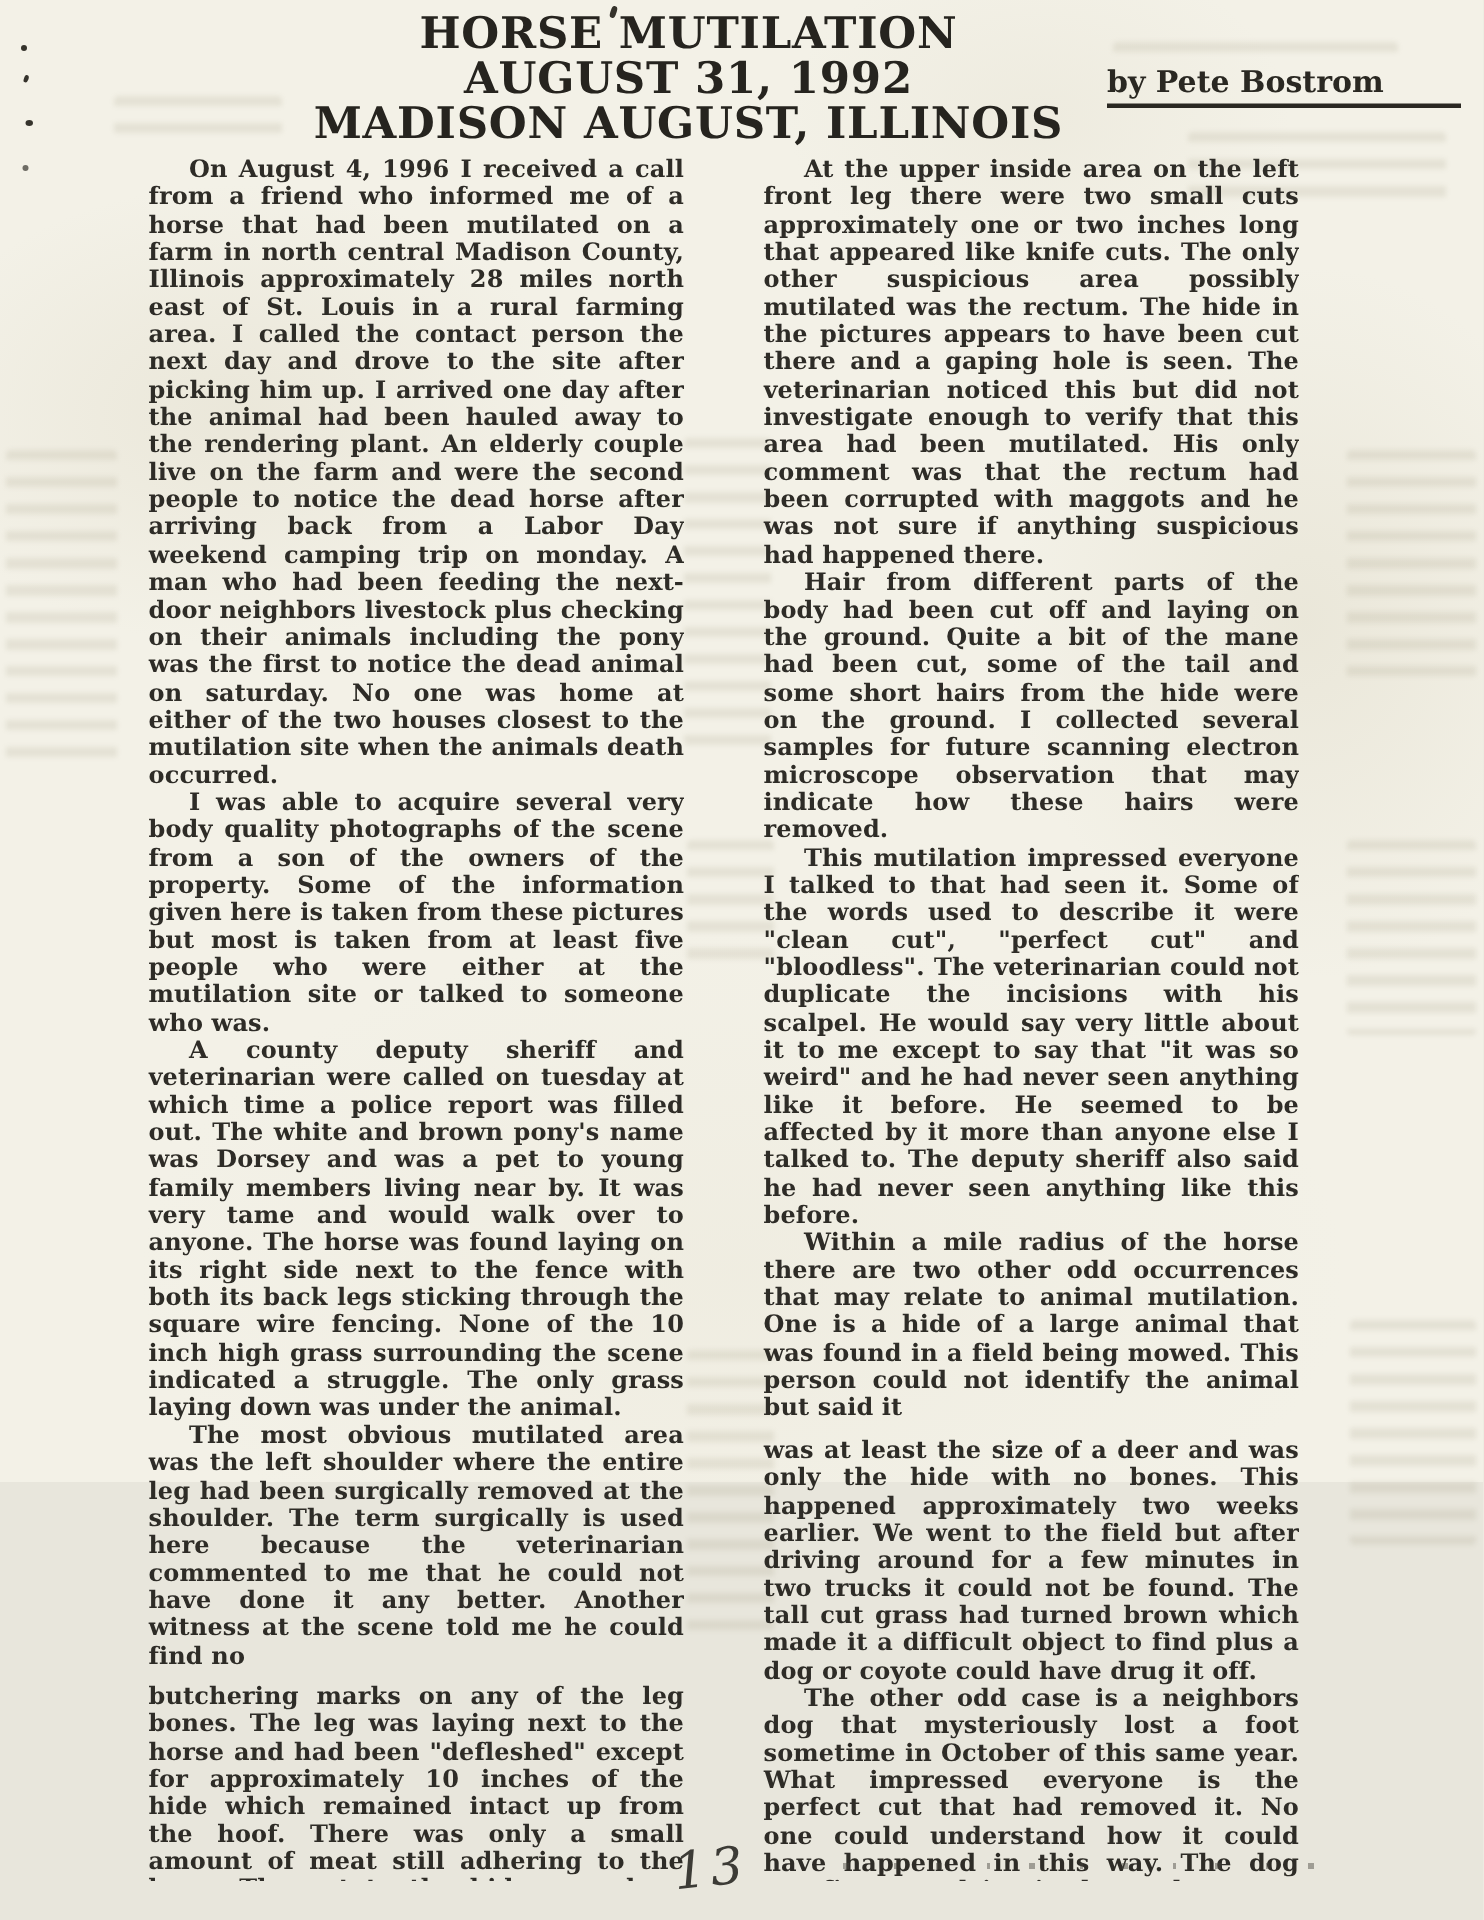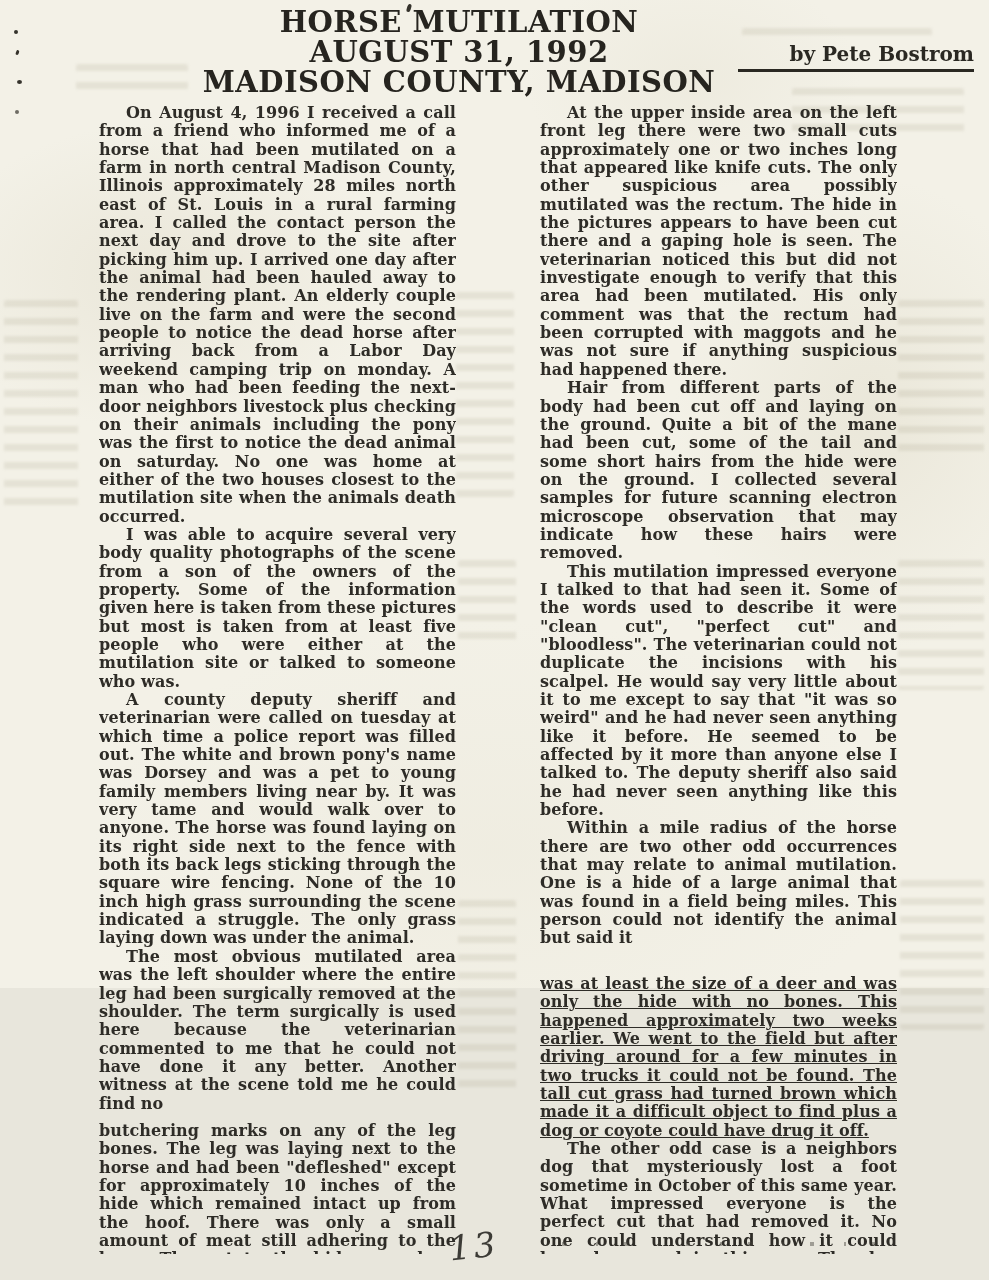--- a/index.html
+++ b/index.html
@@ -16,33 +16,33 @@
     color:#2d2b26;
   }
   .title{
     position:absolute;top:7px;left:159px;width:600px;
     text-align:center;font-weight:700;font-size:29px;line-height:30px;
     color:#26241f;letter-spacing:.5px;
   }
   .byline{
     position:absolute;top:42px;left:738px;width:236px;
     padding-bottom:3px;border-bottom:3px solid #2a2822;
-    text-align:right;font-size:20px;font-weight:700;color:#2a2822;
+    text-align:left;font-size:20px;font-weight:700;color:#2a2822;
   }
   .col{
     position:absolute;top:104px;width:357px;height:1150px;overflow:hidden;
     font-size:16px;line-height:18.35px;font-weight:700;
     text-align:justify;letter-spacing:.1px;color:#2e2c27;
   }
   .col.left{left:99px;}
-  .col.right{left:540px;}
+  .col.right{left:509px;}
   .para{margin:0;text-indent:27px;}
   .para.no-indent{text-indent:0;}
   .para.gap-small{margin-top:9px;}
-  .para.gap-large{margin-top:27px;text-decoration:underline;}
+  .para.gap-large{margin-top:10px;}
   .page-number{
     position:absolute;left:449px;top:1226px;
     font-size:34px;font-style:italic;font-weight:400;color:#3c3b36;
     transform:rotate(-6deg);letter-spacing:3px;
   }
   .ghost{
     position:absolute;filter:blur(1.6px);opacity:.5;pointer-events:none;
     background:repeating-linear-gradient(to bottom, rgba(148,140,112,.30) 0 7px, rgba(0,0,0,0) 7px 18px);
     border-radius:3px;
   }
@@ -71,40 +71,40 @@
   <div class="ghost" style="left:898px;top:560px;width:86px;height:130px;"></div>
   <div class="ghost" style="left:4px;top:300px;width:74px;height:215px;"></div>
   <div class="ghost" style="left:900px;top:880px;width:84px;height:150px;"></div>
   <div class="ghost" style="left:458px;top:900px;width:58px;height:190px;"></div>
   <div class="ghost" style="left:458px;top:560px;width:58px;height:90px;"></div>
 
   <div class="title">
 
   <div class="title-line">HORSE MUTILATION</div>
       <div class="title-line">AUGUST 31, 1992</div>
-      <div class="title-line">MADISON COUNTY, MADISON</div>
+      <div class="title-line">MADISON AUGUST, ILLINOIS</div>
     </div>
 
   <div class="byline">by Pete Bostrom</div>
 
   <div class="col left">
 
   <p class="para">On August 4, 1996 I received a call from a friend who informed me of a horse that had been mutilated on a farm in north central Madison County, Illinois approximately 28 miles north east of St. Louis in a rural farming area. I called the contact person the next day and drove to the site after picking him up. I arrived one day after the animal had been hauled away to the rendering plant. An elderly couple live on the farm and were the second people to notice the dead horse after arriving back from a Labor Day weekend camping trip on monday. A man who had been feeding the next-door neighbors livestock plus checking on their animals including the pony was the first to notice the dead animal on saturday. No one was home at either of the two houses closest to the mutilation site when the animals death occurred.</p>
       <p class="para">I was able to acquire several very body quality photographs of the scene from a son of the owners of the property. Some of the information given here is taken from these pictures but most is taken from at least five people who were either at the mutilation site or talked to someone who was.</p>
       <p class="para">A county deputy sheriff and veterinarian were called on tuesday at which time a police report was filled out. The white and brown pony's name was Dorsey and was a pet to young family members living near by. It was very tame and would walk over to anyone. The horse was found laying on its right side next to the fence with both its back legs sticking through the square wire fencing. None of the 10 inch high grass surrounding the scene indicated a struggle. The only grass laying down was under the animal.</p>
       <p class="para">The most obvious mutilated area was the left shoulder where the entire leg had been surgically removed at the shoulder. The term surgically is used here because the veterinarian commented to me that he could not have done it any better. Another witness at the scene told me he could find no</p>
       <p class="para no-indent gap-small">butchering marks on any of the leg bones. The leg was laying next to the horse and had been "defleshed" except for approximately 10 inches of the hide which remained intact up from the hoof. There was only a small amount of meat still adhering to the bone. The cut to the hide was clean and smooth and no blood was on the white hair surrounding the cut or on the ground.</p>
     </div>
 
   <div class="col right">
 
   <p class="para">At the upper inside area on the left front leg there were two small cuts approximately one or two inches long that appeared like knife cuts. The only other suspicious area possibly mutilated was the rectum. The hide in the pictures appears to have been cut there and a gaping hole is seen. The veterinarian noticed this but did not investigate enough to verify that this area had been mutilated. His only comment was that the rectum had been corrupted with maggots and he was not sure if anything suspicious had happened there.</p>
       <p class="para">Hair from different parts of the body had been cut off and laying on the ground. Quite a bit of the mane had been cut, some of the tail and some short hairs from the hide were on the ground. I collected several samples for future scanning electron microscope observation that may indicate how these hairs were removed.</p>
       <p class="para">This mutilation impressed everyone I talked to that had seen it. Some of the words used to describe it were "clean cut", "perfect cut" and "bloodless". The veterinarian could not duplicate the incisions with his scalpel. He would say very little about it to me except to say that "it was so weird" and he had never seen anything like it before. He seemed to be affected by it more than anyone else I talked to. The deputy sheriff also said he had never seen anything like this before.</p>
-      <p class="para">Within a mile radius of the horse there are two other odd occurrences that may relate to animal mutilation. One is a hide of a large animal that was found in a field being miles. This person could not identify the animal but said it</p>
+      <p class="para">Within a mile radius of the horse there are two other odd occurrences that may relate to animal mutilation. One is a hide of a large animal that was found in a field being mowed. This person could not identify the animal but said it</p>
       <p class="para no-indent gap-large">was at least the size of a deer and was only the hide with no bones. This happened approximately two weeks earlier. We went to the field but after driving around for a few minutes in two trucks it could not be found. The tall cut grass had turned brown which made it a difficult object to find plus a dog or coyote could have drug it off.</p>
       <p class="para">The other odd case is a neighbors dog that mysteriously lost a foot sometime in October of this same year. What impressed everyone is the perfect cut that had removed it. No one could understand how it could have happened in this way. The dog was first seen lying in the yard.</p>
     </div>
 
   <div class="cutoff"></div>
 
   <div class="page-number">13</div>
 
 </div>
 

